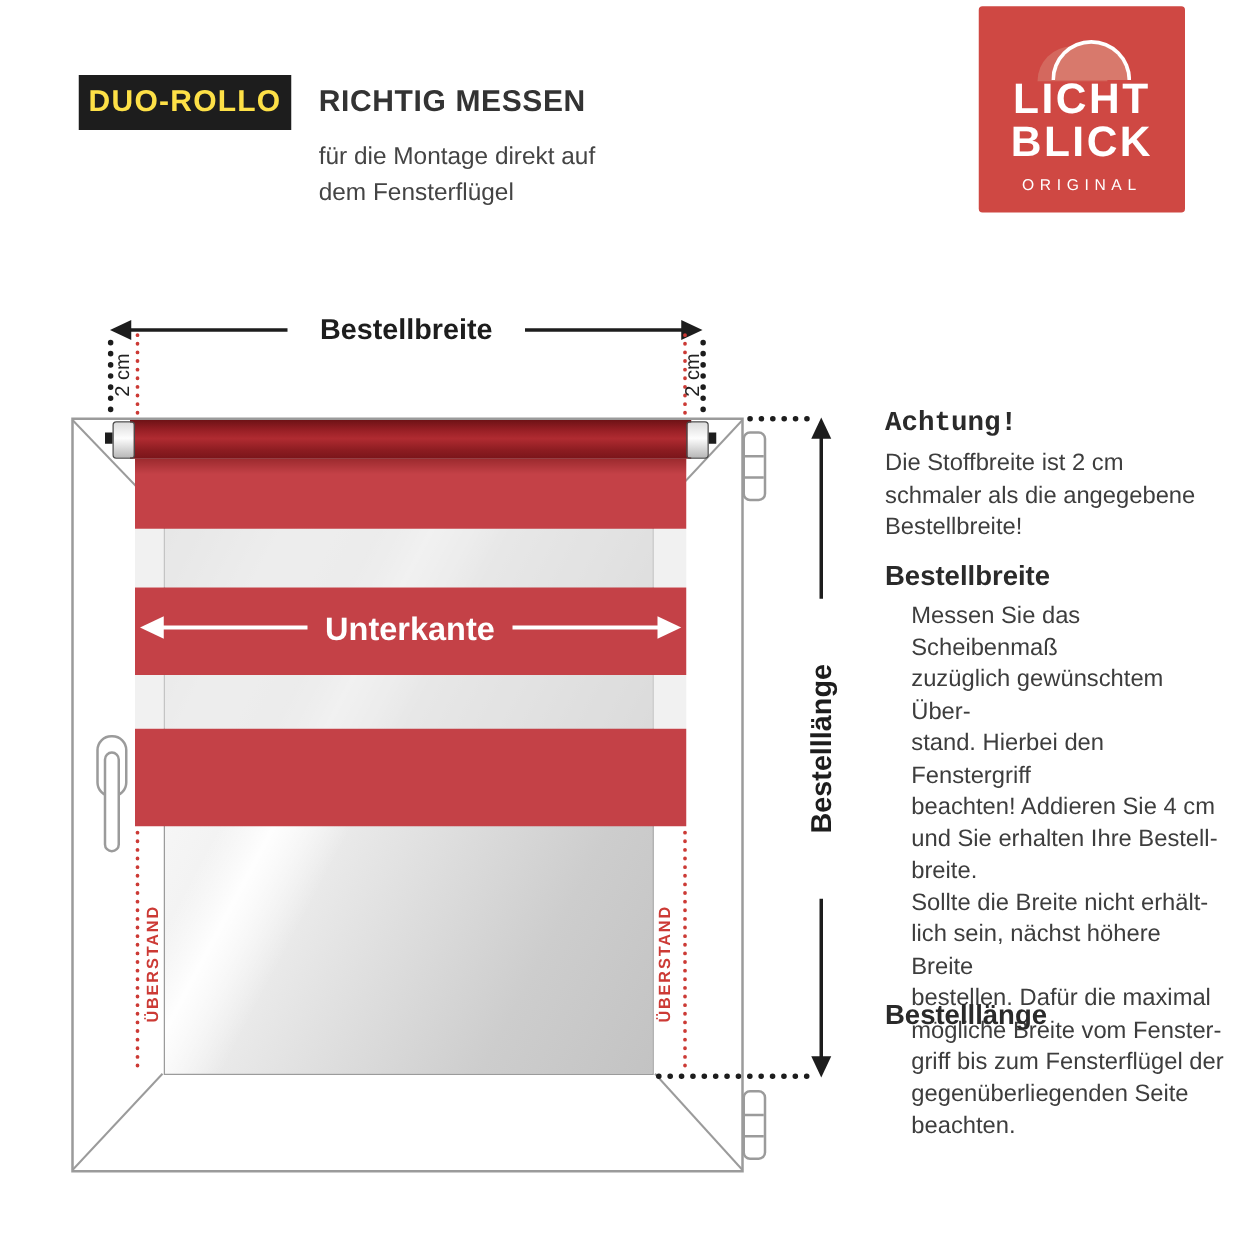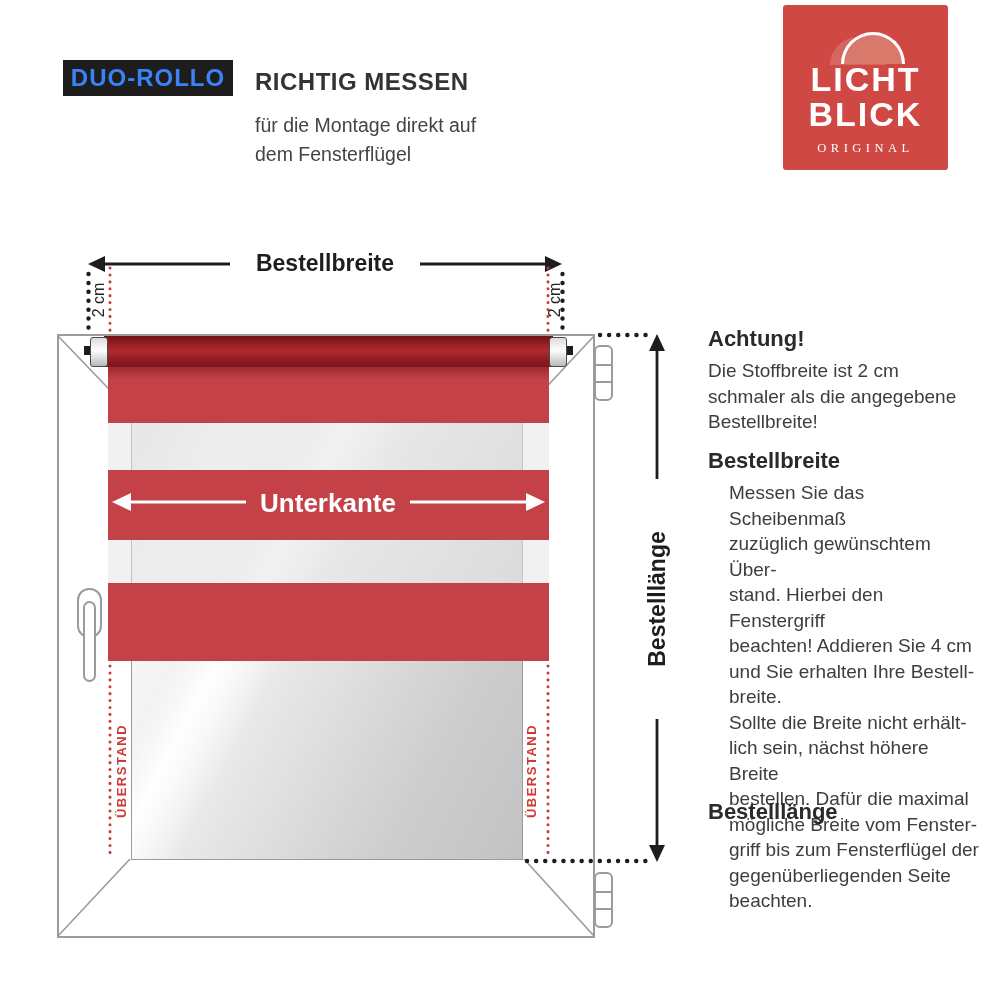--- a/index.html
+++ b/index.html
@@ -6,33 +6,33 @@
     --brand-red:#cf4843; --band-red:#c44147; --tube-red:#8f1c22;
     --dotted-red:#cc3a35; --text-dark:#3d3d3d; --frame-gray:#9b9b9b; --ink:#1d1d1d;
   }
   *{margin:0;padding:0;box-sizing:border-box;}
   html,body{background:#fff;}
   .page{position:relative;width:999px;height:999px;background:#fff;overflow:hidden;
         font-family:"Liberation Sans",sans-serif;color:var(--text-dark);}
   .abs{position:absolute;}
 
   
-  .badge{left:63px;top:60px;width:170px;height:36px;background:#1d1d1d;color:#3b82f6;
+  .badge{left:63px;top:60px;width:170px;height:44px;background:#1d1d1d;color:#fde047;
          display:flex;align-items:center;justify-content:center;font-size:24px;font-weight:700;letter-spacing:1px;}
   .title{left:255px;top:68px;font-size:24px;font-weight:700;color:#333;letter-spacing:.5px;}
   .subtitle{left:255px;top:111px;font-size:19.5px;line-height:29px;color:#444;white-space:pre-line;}
 
   
   .logo{left:783px;top:5px;width:165px;height:165px;background:var(--brand-red);border-radius:3px;}
   .arch-back{left:47px;top:32px;width:56px;height:28px;border-radius:56px 56px 0 0;background:#d4685e;}
   .arch-front{left:58px;top:27px;width:64px;height:32px;border-radius:64px 64px 0 0;
               background:#d8796c;border:3px solid #fff;border-bottom:none;}
   .logo-word{left:0;width:165px;text-align:center;color:#fff;font-weight:700;font-size:34px;letter-spacing:2px;line-height:34px;}
   .logo-w1{top:57px;} .logo-w2{top:92px;}
-  .logo-sub{left:0;top:136px;width:165px;text-align:center;color:#fff;font-size:12.5px;letter-spacing:4.5px;font-weight:400;font-family:Liberation Serif, serif;}
+  .logo-sub{left:0;top:136px;width:165px;text-align:center;color:#fff;font-size:12.5px;letter-spacing:4.5px;font-weight:400;}
 
   
   .win-frame{left:57px;top:334px;width:538px;height:604px;border:2px solid var(--frame-gray);background:#fff;}
   .glass{left:131px;top:410px;width:392px;height:450px;border:1.5px solid var(--frame-gray);
          background:
            linear-gradient(118deg, rgba(255,255,255,0) 28%, rgba(255,255,255,.95) 35%, rgba(255,255,255,0) 45%),
            linear-gradient(118deg,#e7e7e7 0%,#f7f7f7 18%,#efefef 38%,#dedede 58%,#cdcdcd 78%,#c3c3c3 100%);}
   .svg-layer{left:0;top:0;width:999px;height:999px;pointer-events:none;}
 
   .sheer{left:108px;width:441px;background:rgba(230,230,230,.55);}
@@ -66,21 +66,21 @@
   .cm-lbl{width:60px;height:18px;font-size:16px;font-weight:400;color:#222;}
   .cm-l{left:69px;top:291px;} .cm-r{left:525px;top:291px;}
   .bestelllaenge-lbl{left:537px;top:586px;width:240px;height:26px;font-size:23px;background:#fff;}
   .ueberstand{width:170px;height:16px;font-size:13px;font-weight:700;letter-spacing:1.5px;color:var(--dotted-red);}
   .ueb-l{left:36px;top:763px;} .ueb-r{left:446px;top:763px;}
 
   
   .col{left:708px;width:250px;}
   .sec-h{font-size:22px;font-weight:700;color:#2a2a2a;}
   .sec-p{font-size:19px;line-height:25.5px;color:var(--text-dark);white-space:pre-line;}
-  .h-achtung{top:326px;} .p-achtung{top:358px;}
+  .h-achtung{top:326px;font-family:Liberation Mono, monospace;} .p-achtung{top:358px;}
   .h-breite{top:448px;}  .p-breite{top:480px;margin-left:21px;}
   .h-laenge{top:799px;}  .p-laenge{top:833px;}
 </style>
 </head>
 <body>
 
 <div class="page">
 
   <div class="abs badge">DUO-ROLLO</div>
   <div class="abs subtitle">für die Montage direkt auf

